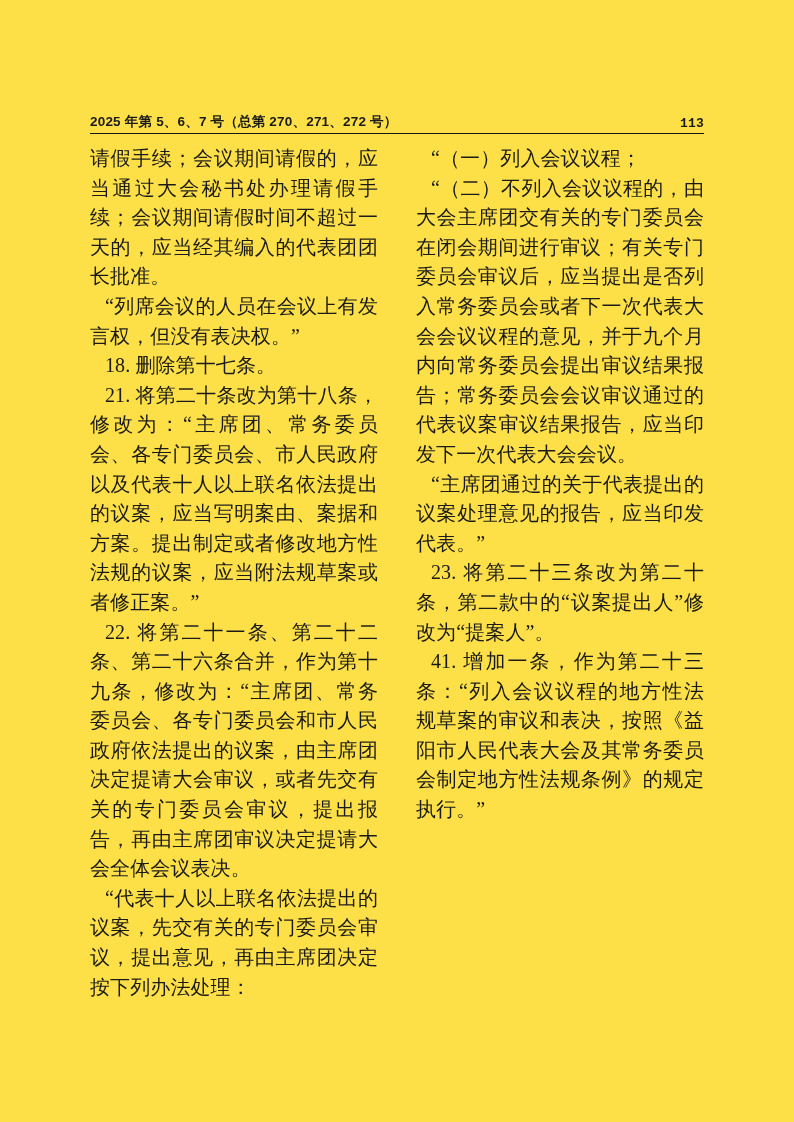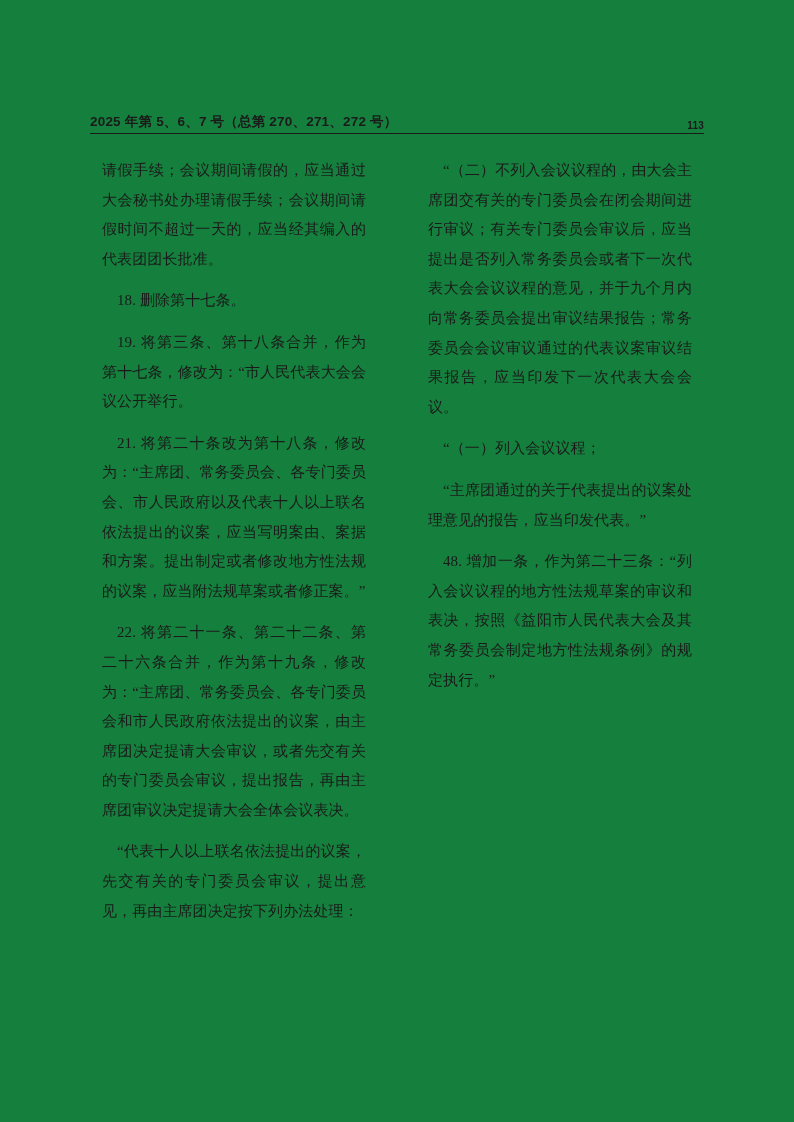--- a/index.html
+++ b/index.html
@@ -13,21 +13,21 @@
     font-family: "Liberation Serif", serif;
     color: #1a1a1a;
     position: relative;
     overflow: hidden;
   }
   .page {
     position: absolute;
     left: 0; top: 0;
     width: 794px;
     height: 1122px;
-    background: #15803d;
+    background: #fde047;
   }
   .header {
     position: absolute;
     left: 90px;
     top: 113px;
     width: 614px;
     display: flex;
     align-items: flex-end;
     justify-content: space-between;
     font-family: "Liberation Sans", sans-serif;
@@ -48,59 +48,60 @@
     left: 90px;
     top: 144px;
     width: 614px;
     display: flex;
     gap: 38px;
   }
   .col {
     width: 288px;
   }
   p {
-    margin: 12px;
-    font-size: 15px;
+    margin: 0;
+    font-size: 20px;
     line-height: 29.6px;
     text-align: justify;
     text-justify: inter-ideograph;
     letter-spacing: 0.1px;
   }
   p.ind1 {
     text-indent: 15px;
   }
   .pageno {
-    font-family: Liberation Sans, sans-serif;
+    font-family: Liberation Mono, monospace;
     font-weight: bold;
-    font-size: 10px;
+    font-size: 13px;
   }
 </style>
 </head>
 <body>
 
 <div class="page">
 
   <div class="header">
     <span>2025 年第 5、6、7 号（总第 270、271、272 号）</span>
     <span class="pageno">113</span>
   </div>
   <div class="header-rule"></div>
 
   <div class="columns">
 
     <div class="col">
       <p>请假手续；会议期间请假的，应当通过大会秘书处办理请假手续；会议期间请假时间不超过一天的，应当经其编入的代表团团长批准。</p>
+      <p class="ind1">“列席会议的人员在会议上有发言权，但没有表决权。”</p>
       <p class="ind1">18. 删除第十七条。</p>
-      <p class="ind1">19. 将第三条、第十八条合并，作为第十七条，修改为：“市人民代表大会会议公开举行。</p>
       <p class="ind1">21. 将第二十条改为第十八条，修改为：“主席团、常务委员会、各专门委员会、市人民政府以及代表十人以上联名依法提出的议案，应当写明案由、案据和方案。提出制定或者修改地方性法规的议案，应当附法规草案或者修正案。”</p>
       <p class="ind1">22. 将第二十一条、第二十二条、第二十六条合并，作为第十九条，修改为：“主席团、常务委员会、各专门委员会和市人民政府依法提出的议案，由主席团决定提请大会审议，或者先交有关的专门委员会审议，提出报告，再由主席团审议决定提请大会全体会议表决。</p>
       <p class="ind1">“代表十人以上联名依法提出的议案，先交有关的专门委员会审议，提出意见，再由主席团决定按下列办法处理：</p>
     </div>
 
     <div class="col">
+      <p class="ind1">“（一）列入会议议程；</p>
       <p class="ind1">“（二）不列入会议议程的，由大会主席团交有关的专门委员会在闭会期间进行审议；有关专门委员会审议后，应当提出是否列入常务委员会或者下一次代表大会会议议程的意见，并于九个月内向常务委员会提出审议结果报告；常务委员会会议审议通过的代表议案审议结果报告，应当印发下一次代表大会会议。</p>
-      <p class="ind1">“（一）列入会议议程；</p>
       <p class="ind1">“主席团通过的关于代表提出的议案处理意见的报告，应当印发代表。”</p>
-      <p class="ind1">48. 增加一条，作为第二十三条：“列入会议议程的地方性法规草案的审议和表决，按照《益阳市人民代表大会及其常务委员会制定地方性法规条例》的规定执行。”</p>
+      <p class="ind1">23. 将第二十三条改为第二十条，第二款中的“议案提出人”修改为“提案人”。</p>
+      <p class="ind1">41. 增加一条，作为第二十三条：“列入会议议程的地方性法规草案的审议和表决，按照《益阳市人民代表大会及其常务委员会制定地方性法规条例》的规定执行。”</p>
     </div>
 
   </div>
 </div>
 
 </body></html>

